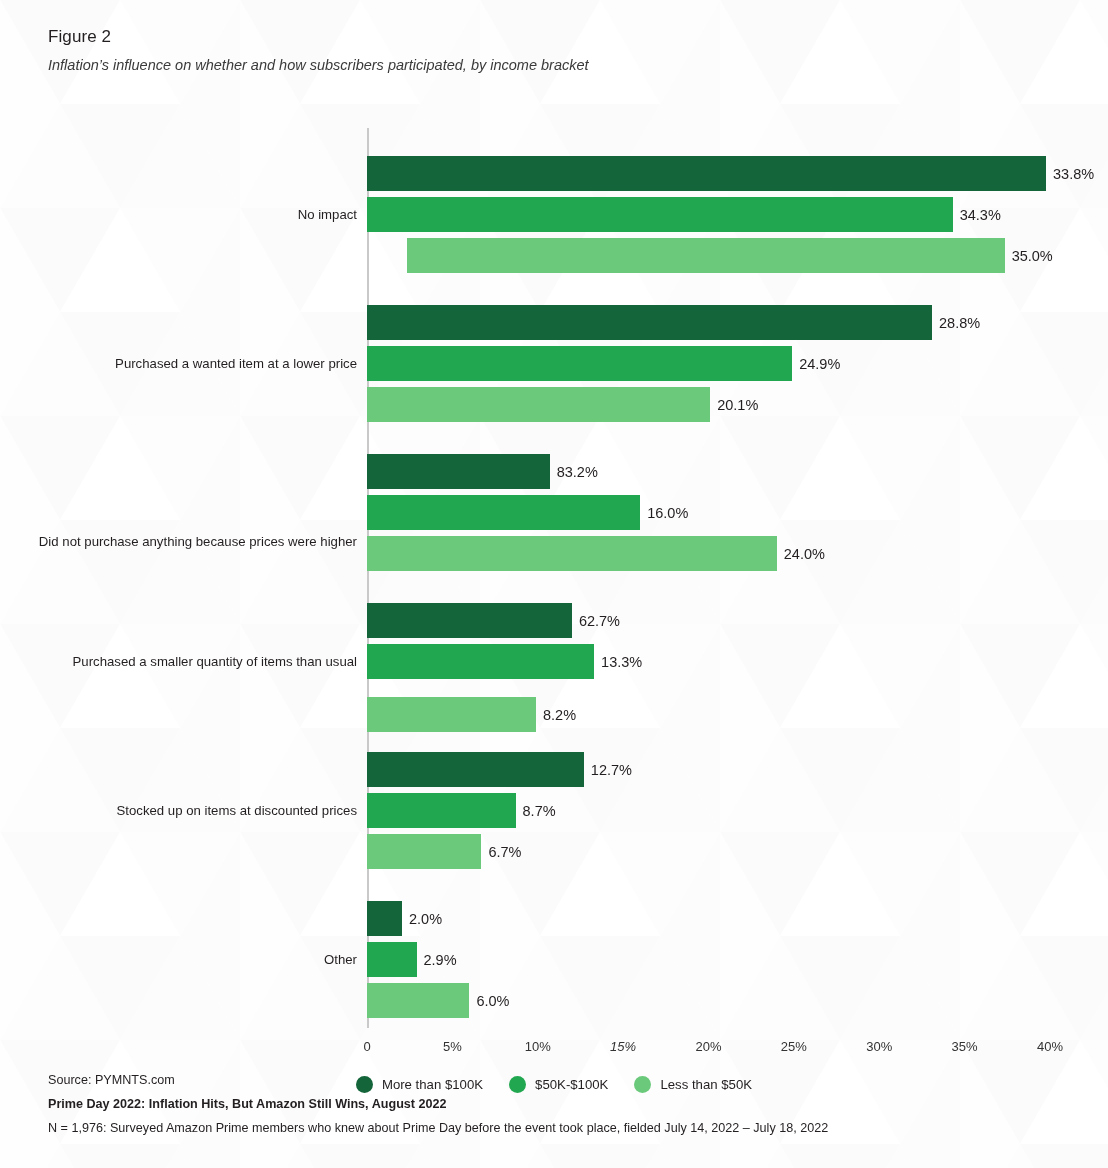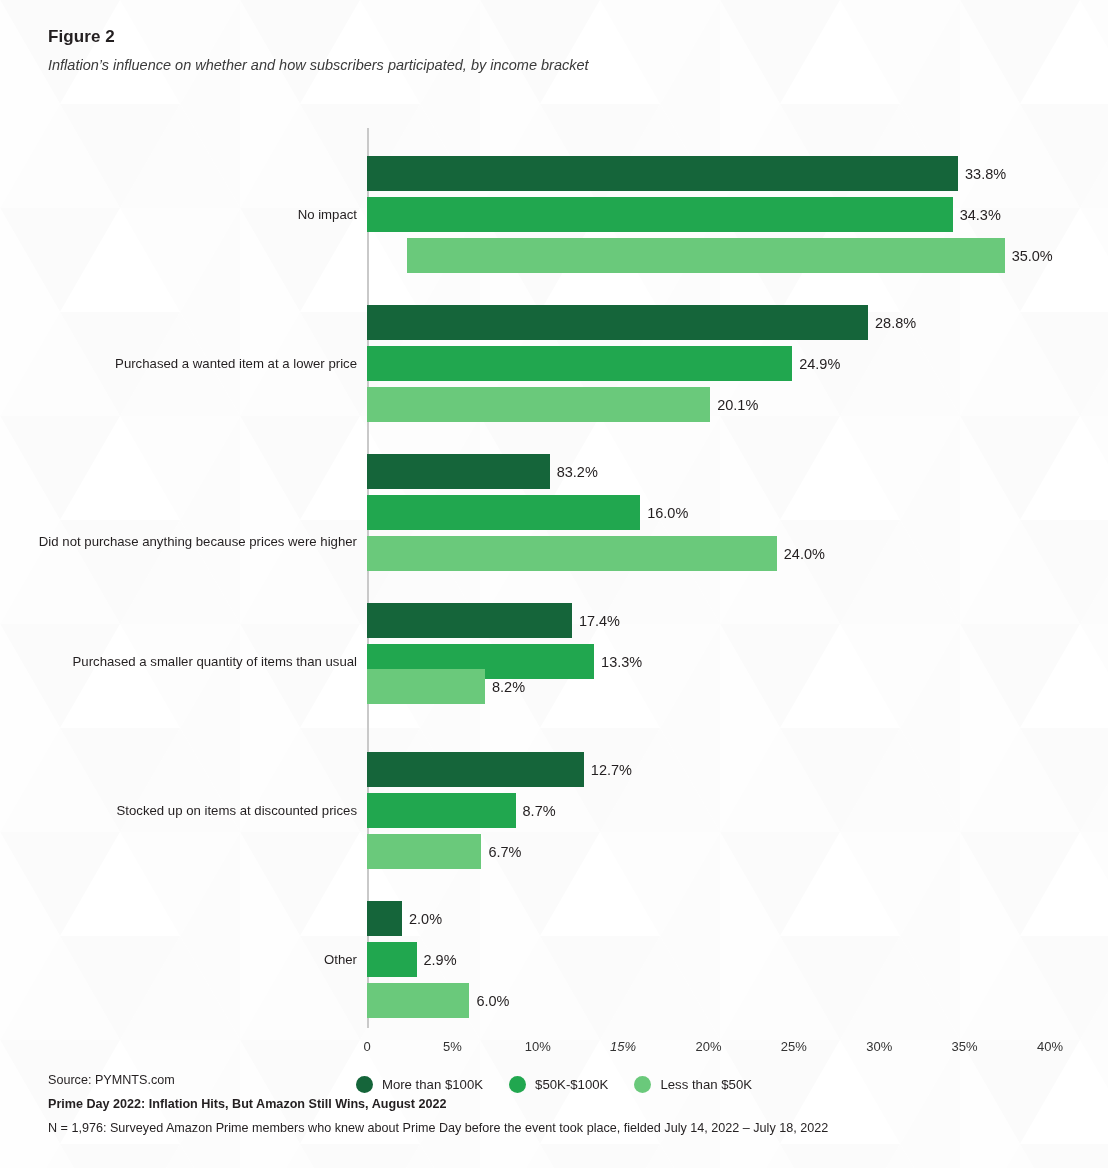--- a/index.html
+++ b/index.html
@@ -29,21 +29,21 @@
     z-index: 2;
     width: 1108px;
     height: 1168px;
     padding: 0;
   }
 
   
   .header { position: absolute; left: 48px; top: 26px; width: 960px; }
   .fig-num {
     font-size: 17px;
-    font-weight: bold;
+    font-weight: normal;
     letter-spacing: .1px;
     color: #231f20;
     line-height: 1.35;
   }
   .fig-title {
     font-size: 17.5px;
     font-weight: bold;
     color: #231f20;
     line-height: 1.5;
     margin-top: 5px;
@@ -180,36 +180,36 @@
   <div class="header">
     <div class="fig-num">Figure 2</div>
     <div class="fig-sub">Inflation’s influence on whether and how subscribers participated, by income bracket</div>
   </div>
 
   <div class="chart">
     <div class="axis-line" style="height: 900px;"></div>
     <div id="groups">
         <div class="cat-group" style="top: 28px; height: 117px;">
           <div class="cat-label" style="top: 51.5px;">No impact</div>
-          <div class="bar-row" style="top: 0px; width: 591px; text-align: right;">
+          <div class="bar-row" style="top: 0px; width: 679px; text-align: right;">
             <div class="bar" style="width: 100%; background: rgb(21, 101, 58);"></div>
             <span class="bar-val">33.8%</span>
           </div>
           <div class="bar-row" style="top: 41px; width: 585.672px;">
             <div class="bar" style="width: 100%; background: rgb(33, 167, 79);"></div>
             <span class="bar-val">34.3%</span>
           </div>
           <div class="bar-row" style="top: 82px; width: 597.625px; margin-left: 40px;">
             <div class="bar" style="width: 100%; background: rgb(106, 201, 123);"></div>
             <span class="bar-val">35.0%</span>
           </div>
         </div>
         <div class="cat-group" style="top: 177px; height: 117px;">
           <div class="cat-label" style="top: 51.5px;">Purchased a wanted item at a lower price</div>
-          <div class="bar-row" style="top: 0px; width: 501px;">
+          <div class="bar-row" style="top: 0px; width: 565px;">
             <div class="bar" style="width: 100%; background: rgb(21, 101, 58);"></div>
             <span class="bar-val">28.8%</span>
           </div>
           <div class="bar-row" style="top: 41px; width: 425.167px;">
             <div class="bar" style="width: 100%; background: rgb(33, 167, 79);"></div>
             <span class="bar-val">24.9%</span>
           </div>
           <div class="bar-row" style="top: 82px; width: 343.207px;">
             <div class="bar" style="width: 100%; background: rgb(106, 201, 123);"></div>
             <span class="bar-val">20.1%</span>
@@ -227,27 +227,27 @@
           </div>
           <div class="bar-row" style="top: 82px; width: 409.8px;">
             <div class="bar" style="width: 100%; background: rgb(106, 201, 123);"></div>
             <span class="bar-val">24.0%</span>
           </div>
         </div>
         <div class="cat-group" style="top: 475px; height: 117px;">
           <div class="cat-label" style="top: 51.5px;">Purchased a smaller quantity of items than usual</div>
           <div class="bar-row" style="top: 0px; width: 204.9px;">
             <div class="bar" style="width: 100%; background: rgb(21, 101, 58);"></div>
-            <span class="bar-val">17.4%</span>
+            <span class="bar-val">62.7%</span>
           </div>
           <div class="bar-row" style="top: 41px; width: 227.097px;">
             <div class="bar" style="width: 100%; background: rgb(33, 167, 79);"></div>
             <span class="bar-val">13.3%</span>
           </div>
-          <div class="bar-row" style="top: 66px; width: 118px; text-decoration: underline;">
+          <div class="bar-row" style="top: 94px; width: 169px; text-decoration: underline;">
             <div class="bar" style="width: 100%; background: rgb(106, 201, 123);"></div>
             <span class="bar-val">8.2%</span>
           </div>
         </div>
         <div class="cat-group" style="top: 624px; height: 117px;">
           <div class="cat-label" style="top: 51.5px;">Stocked up on items at discounted prices</div>
           <div class="bar-row" style="top: 0px; width: 216.852px;">
             <div class="bar" style="width: 100%; background: rgb(21, 101, 58);"></div>
             <span class="bar-val">12.7%</span>
           </div>

